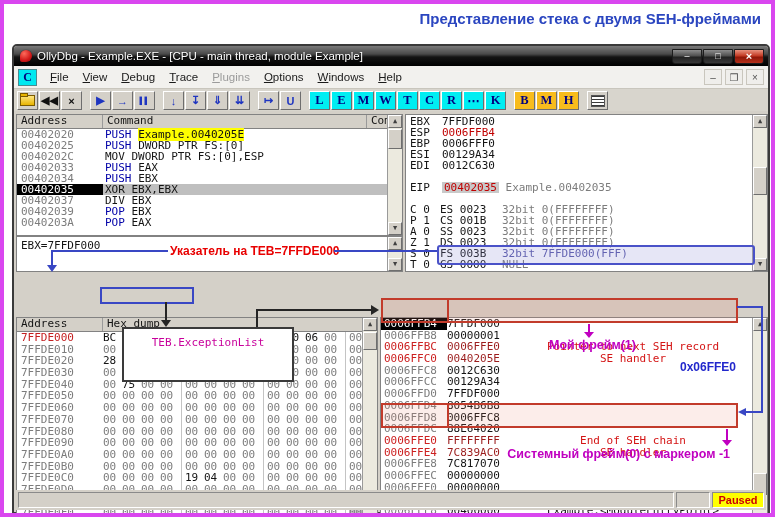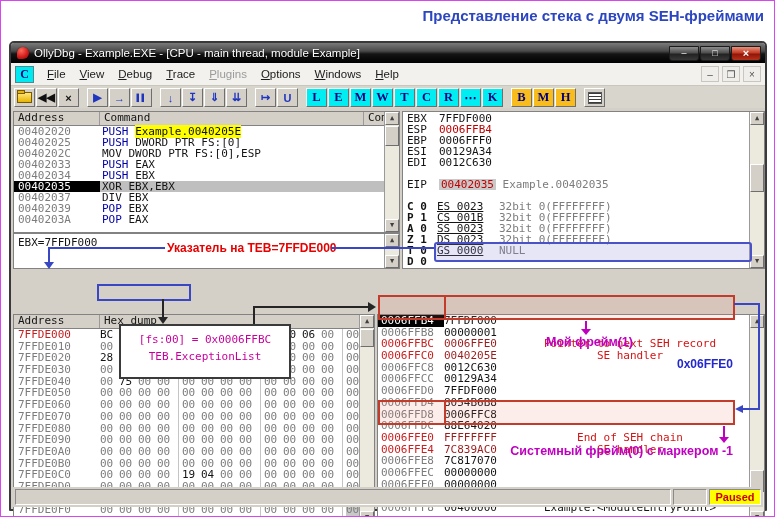--- a/index.html
+++ b/index.html
@@ -1,16 +1,16 @@
 <!DOCTYPE html>
 <html><head>
 <meta charset="utf-8">
 <style>
   html,body{margin:0;padding:0;background:#fff;}
-  .root{position:relative;width:775px;height:517px;background:#ffffff;border:1px solid #d946ef;
+  .root{position:relative;width:775px;height:517px;background:#ffffff;border:4px solid #d946ef;
         font-family:"Liberation Sans",sans-serif;overflow:hidden;box-sizing:border-box;}
   .heading{position:absolute;top:6px;right:10px;color:#2b46c0;font-weight:bold;font-size:15px;}
 
   
   .window{position:absolute;left:8px;top:40px;width:758px;height:470px;box-sizing:border-box;
           border:2px solid #3a3a3a;border-radius:5px 5px 1px 1px;background:#d4d0c8;}
   .titlebar{height:20px;background:linear-gradient(#7a7a7a,#4a4a4a 40%,#141414 55%,#000);
             display:flex;align-items:center;color:#fff;font-size:11.5px;padding:0 4px;border-radius:3px 3px 0 0;}
   .appicon{width:12px;height:12px;margin:0 5px 0 2px;border-radius:50% 50% 50% 2px;
            background:radial-gradient(circle at 35% 30%,#ff6a5a,#d01818 60%,#7e0b0b);box-shadow:0 0 1px #000;}
@@ -66,22 +66,22 @@
   .drow.sel .dc{background:#bfbfbf;}
   .drow.sel .da{background:#000;color:#fff;}
 
   
   .rrow{display:flex;height:11px;line-height:11px;white-space:nowrap;padding-left:4px;}
   .rn{width:32px;flex:none;}
   .rv{flex:none;}
   .rv.red{color:#c00000;}
   .eipv{background:#c9c9c9;color:#c00000;padding:0 2px;}
   .gray{color:#7c7c7c;}
-  .rf{width:30px;flex:none;font-weight:bold;}
-  .rs{width:62px;flex:none;text-decoration:underline;}
+  .rf{width:30px;flex:none;}
+  .rs{width:62px;flex:none;}
   .ri{color:#7c7c7c;}
   .ri.fsinfo{color:#5858a8;}
 
   
   .hrow{display:flex;height:11.7px;line-height:11.7px;white-space:nowrap;}
   .ha{width:86px;color:#7c7c7c;padding-left:4px;box-sizing:border-box;flex:none;}
   .ha.redA{color:#c42020;}
   .hgrp{display:flex;border-right:1px solid #c4c4c4;padding-right:2px;margin-right:3px;flex:none;}
   .hgrp.last{border-right:none;}
   .hb{width:19px;flex:none;}
@@ -317,20 +317,25 @@
               <span class="rf">A 0</span>
               <span class="rs">SS 0023</span>
               <span class="ri">32bit 0(FFFFFFFF)</span>
             </div>
             <div class="rrow">
               <span class="rf">Z 1</span>
               <span class="rs">DS 0023</span>
               <span class="ri">32bit 0(FFFFFFFF)</span>
             </div>
             <div class="rrow">
+              <span class="rf">S 0</span>
+              <span class="rs">FS 003B</span>
+              <span class="ri fsinfo">32bit 7FFDE000(FFF)</span>
+            </div>
+            <div class="rrow">
               <span class="rf">T 0</span>
               <span class="rs">GS 0000</span>
               <span class="ri">NULL</span>
             </div>
             <div class="rrow">
               <span class="rf">D 0</span>
               <span class="rs"></span>
               <span class="ri"></span>
             </div>
           </div>
@@ -845,21 +850,20 @@
   <div class="ov" id="ov-ebx-hline"></div>
   <div class="ov" id="ov-ebx-vline"></div>
   <div class="ov" id="ov-ebx-vhead"></div>
   <div class="ov" id="ov-teb-label">Указатель на TEB=7FFDE000</div>
   <div class="ov" id="ov-fs-line"></div>
   <div class="ov" id="ov-fs-box"></div>
   <div class="ov" id="ov-hex-box"></div>
   <div class="ov" id="ov-hex-arrow-v"></div>
   <div class="ov" id="ov-hex-arrow-head"></div>
   <div class="ov" id="ov-note">
-    <div>[fs:00] = 0x0006FFBC</div>
     <div>TEB.ExceptionList</div>
   </div>
   <div class="ov" id="ov-L-v"></div>
   <div class="ov" id="ov-L-h"></div>
   <div class="ov" id="ov-L-head"></div>
   <div class="ov sehbox" id="ov-box1">
       <span class="sehdiv"></span>
     </div>
   <div class="ov sehbox" id="ov-box2">
       <span class="sehdiv"></span>

